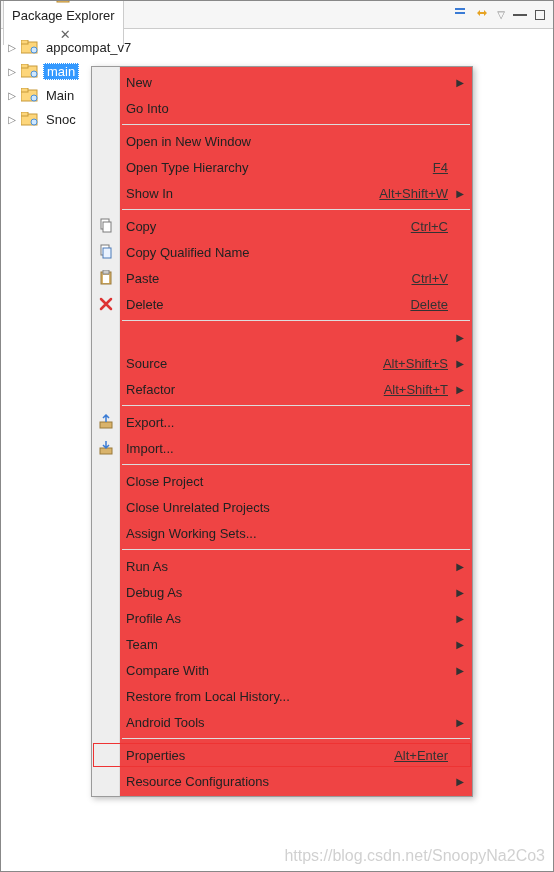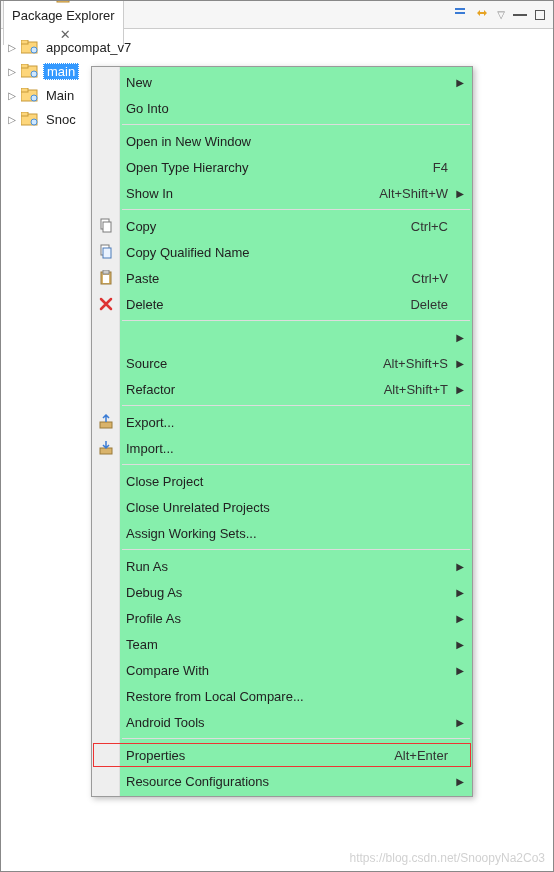--- a/index.html
+++ b/index.html
@@ -67,21 +67,21 @@
     padding: 0 3px;
   }
   .tree-item .label {
     padding: 0 3px;
   }
   .context-menu {
     position: absolute;
     top: 65px;
     left: 90px;
     width: 382px;
-    background: #86efac;
+    background: #ef4444;
     border: 1px solid #9a9a9a;
     box-shadow: 2px 2px 6px rgba(0,0,0,0.25);
   }
   .menu-gutter {
     position: absolute;
     top: 0;
     bottom: 0;
     left: 0;
     width: 28px;
     background: #eeeeee;
@@ -96,20 +96,21 @@
     height: 26px;
     display: flex;
     align-items: center;
     padding: 0 24px 0 34px;
     cursor: default;
   }
   .menu-item .label { flex: 1; }
   .menu-item .shortcut {
     color: #333;
     margin-left: 0;
+    text-decoration: underline;
   }
   .menu-item .sub-arrow {
     position: absolute;
     right: 8px;
     font-size: 10px;
     color: #333;
   }
   .menu-item.highlight {
     outline: 1.5px solid #e33;
     outline-offset: -2px;
@@ -127,21 +128,21 @@
     display: flex;
     align-items: center;
     justify-content: center;
   }
   .proj-icon svg, .menu-icon svg, .hdr-icon svg { display: block; }
   .watermark {
     position: absolute;
     bottom: 6px;
     right: 8px;
     color: rgba(120,120,120,0.35);
-    font-size: 12px;
+    font-size: 16px;
     pointer-events: none;
   }
   .tb-chevron { color:#888; font-size:10px; }
   .tb-min { width:14px; height:2px; background:#555; display:inline-block; }
   .tb-max { width:10px; height:10px; border:1.5px solid #555; display:inline-block; }
 </style>
 </head>
 <body>
 
 <div class="view-header">
@@ -343,21 +344,21 @@
       </div>
       <div class="menu-item">
         <span class="label">Team</span>
         <span class="sub-arrow">▶</span>
       </div>
       <div class="menu-item">
         <span class="label">Compare With</span>
         <span class="sub-arrow">▶</span>
       </div>
       <div class="menu-item">
-        <span class="label">Restore from Local Compare...</span>
+        <span class="label">Restore from Local History...</span>
       </div>
       <div class="menu-item">
         <span class="label">Android Tools</span>
         <span class="sub-arrow">▶</span>
       </div>
       <div class="menu-sep"></div>
       <div class="menu-item highlight">
         <span class="label">Properties</span>
         <span class="shortcut">Alt+Enter</span>
       </div>

